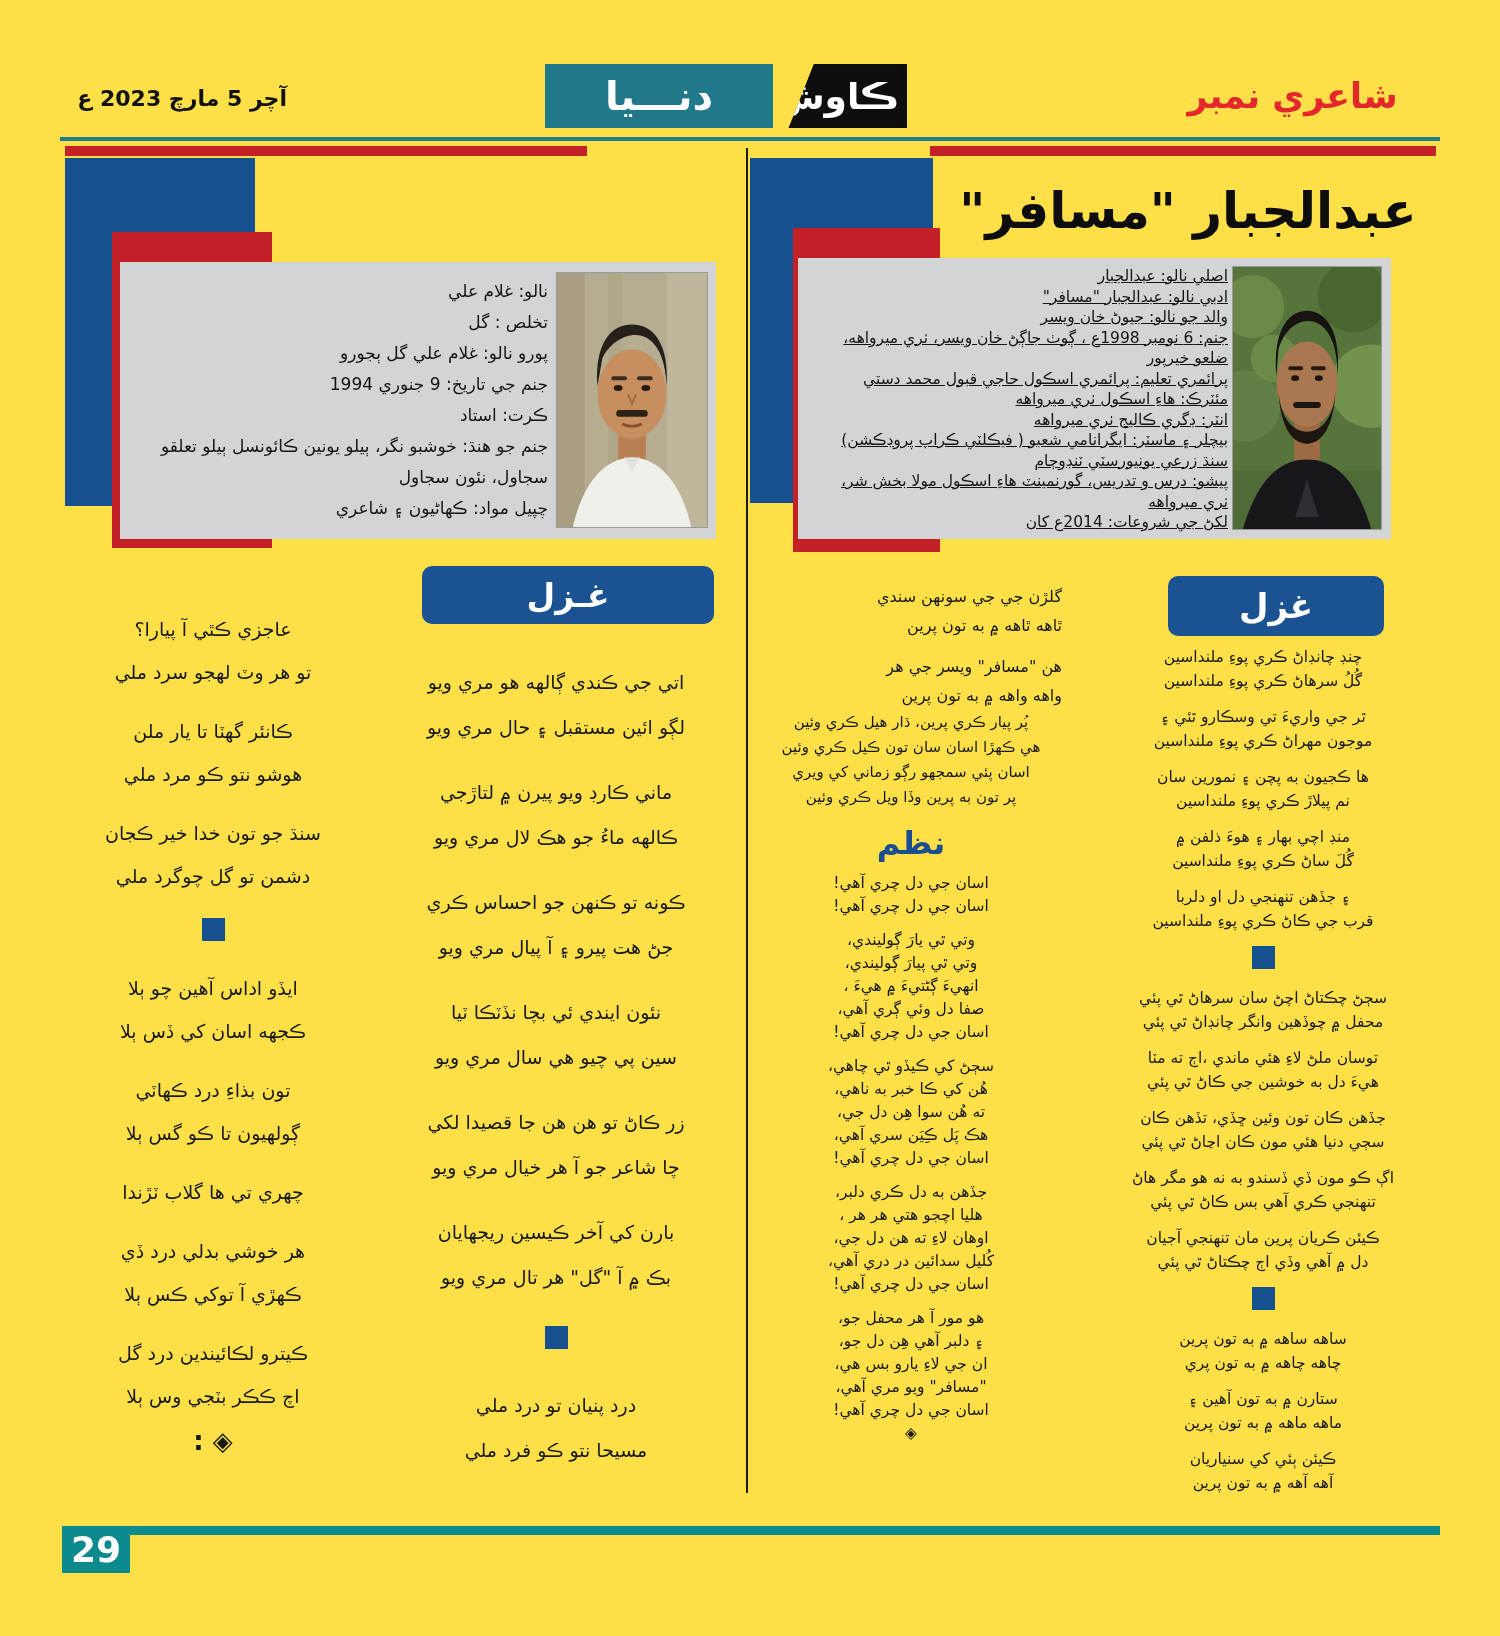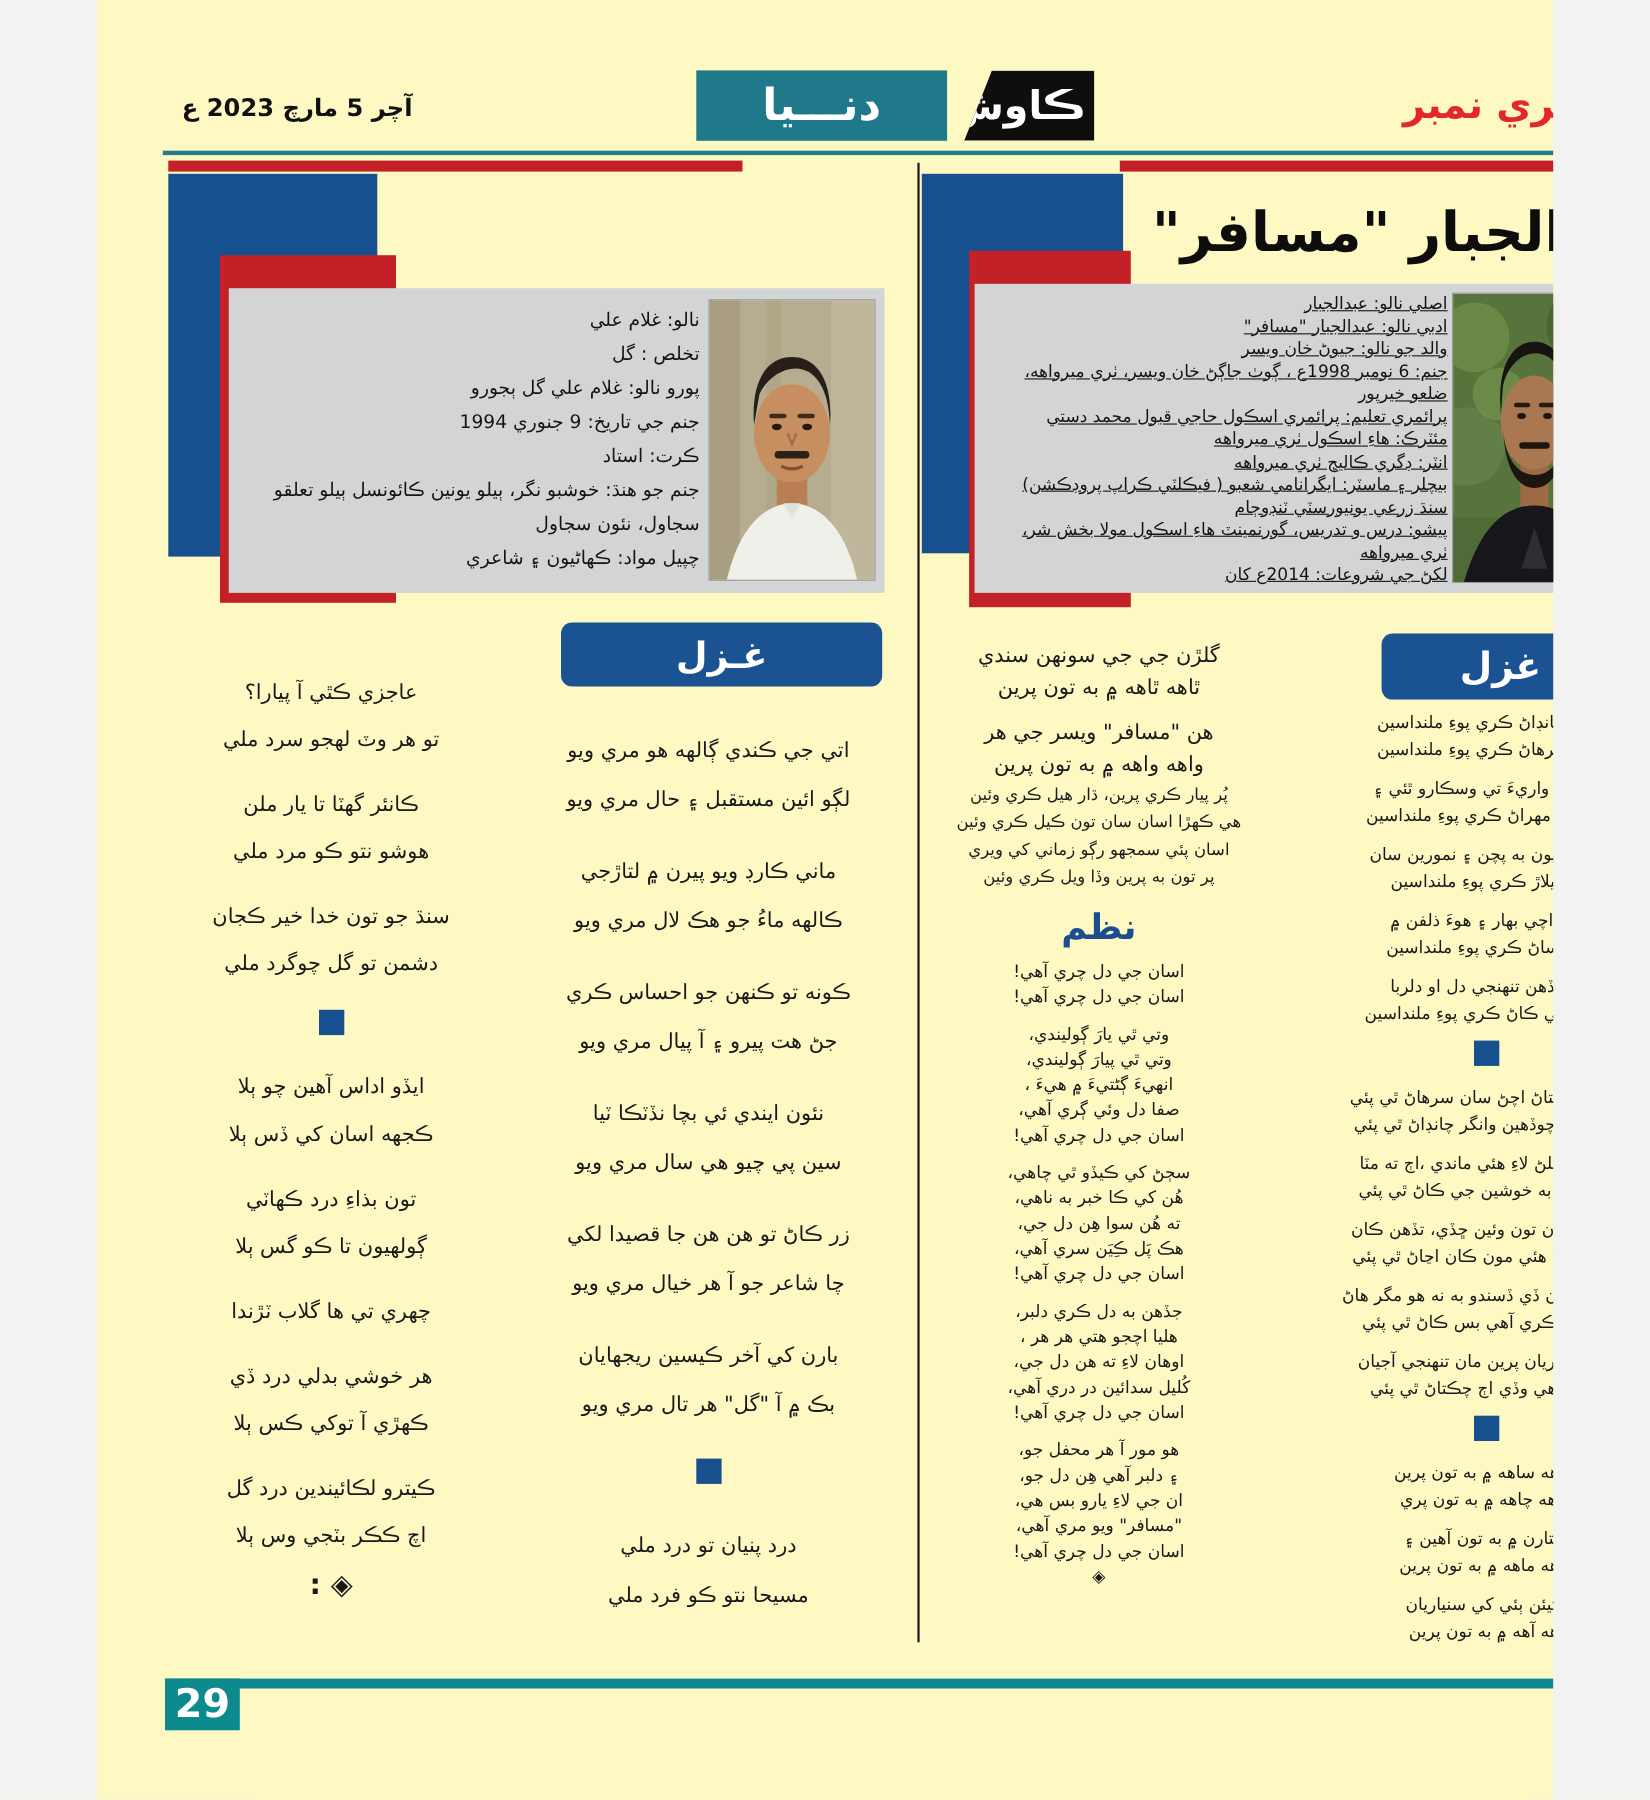--- a/index.html
+++ b/index.html
@@ -1,18 +1,18 @@
 <!DOCTYPE html>
 <html lang="sd" dir="rtl"><head>
 <meta charset="utf-8">
 <style>
   * { margin:0; padding:0; box-sizing:border-box; }
   html,body { background:#f2f2f2; }
   body { font-family:"DejaVu Sans", sans-serif; }
-  .page { position:relative; width:1324px; height:1636px; background:#fef9c3; margin:0 auto; overflow:hidden; direction:rtl; }
+  .page { position:relative; width:1500px; height:1636px; background:#fde047; margin:0 auto; overflow:hidden; direction:rtl; }
 
   
   .date { position:absolute; left:62px; top:86px; width:225px; font-size:22px; font-weight:600; color:#111; text-align:right; direction:rtl; }
   .m-teal  { position:absolute; left:545px; top:64px; width:228px; height:64px; background:#20798b; color:#fff;
              display:flex; align-items:center; justify-content:center; font-size:40px; font-weight:bold; }
   .m-black { position:absolute; left:781px; top:64px; width:126px; height:64px; background:#0e0e0e; color:#fff;
              display:flex; align-items:center; justify-content:center; font-size:36px; font-weight:bold;
              clip-path:polygon(26% 0,100% 0,100% 100%,6% 100%); padding-right:14px; }
   .edition { position:absolute; left:1185px; top:76px; width:215px; font-size:35px; font-weight:bold; color:#e3272d; text-align:center; direction:rtl; }
   .teal-line { position:absolute; left:60px; top:137px; width:1380px; height:4px; background:#1f7d8c; }
@@ -66,21 +66,21 @@
   .colA .pgap { height:16px; }
   .colA .sqwrap { margin:20px 0 22px; }
   .colA .dm { font-size:26px; line-height:46px; }
 
   .colB { left:394px; top:660px; width:324px; }
   .colB .pline { font-size:19px; line-height:45px; }
   .colB .pgap { height:20px; }
   .colB .sqwrap { margin:26px 0 30px; }
 
   .colC { left:760px; top:582px; width:302px; }
-  .colC .opening .pline { font-size:19px; line-height:29px; }
+  .colC .opening .pline { font-size:16px; line-height:29px;text-align:right; }
   .colC .opening .pgap { height:12px; }
   .blue-h { font-size:32px; font-weight:bold; color:#1a4e90; text-align:center; margin:14px 0 10px; }
   .colC .chousto .pline { font-size:15px; line-height:25px; }
   .colC .nazm .pline { font-size:15.5px; line-height:23px; }
   .colC .nazm .pgap { height:11px; }
   .colC .dm { font-size:20px; line-height:34px; }
 
   .colD { left:1088px; top:645px; width:350px; }
   .colD .pline { font-size:15.5px; line-height:24px; }
   .colD .pgap { height:12px; }

